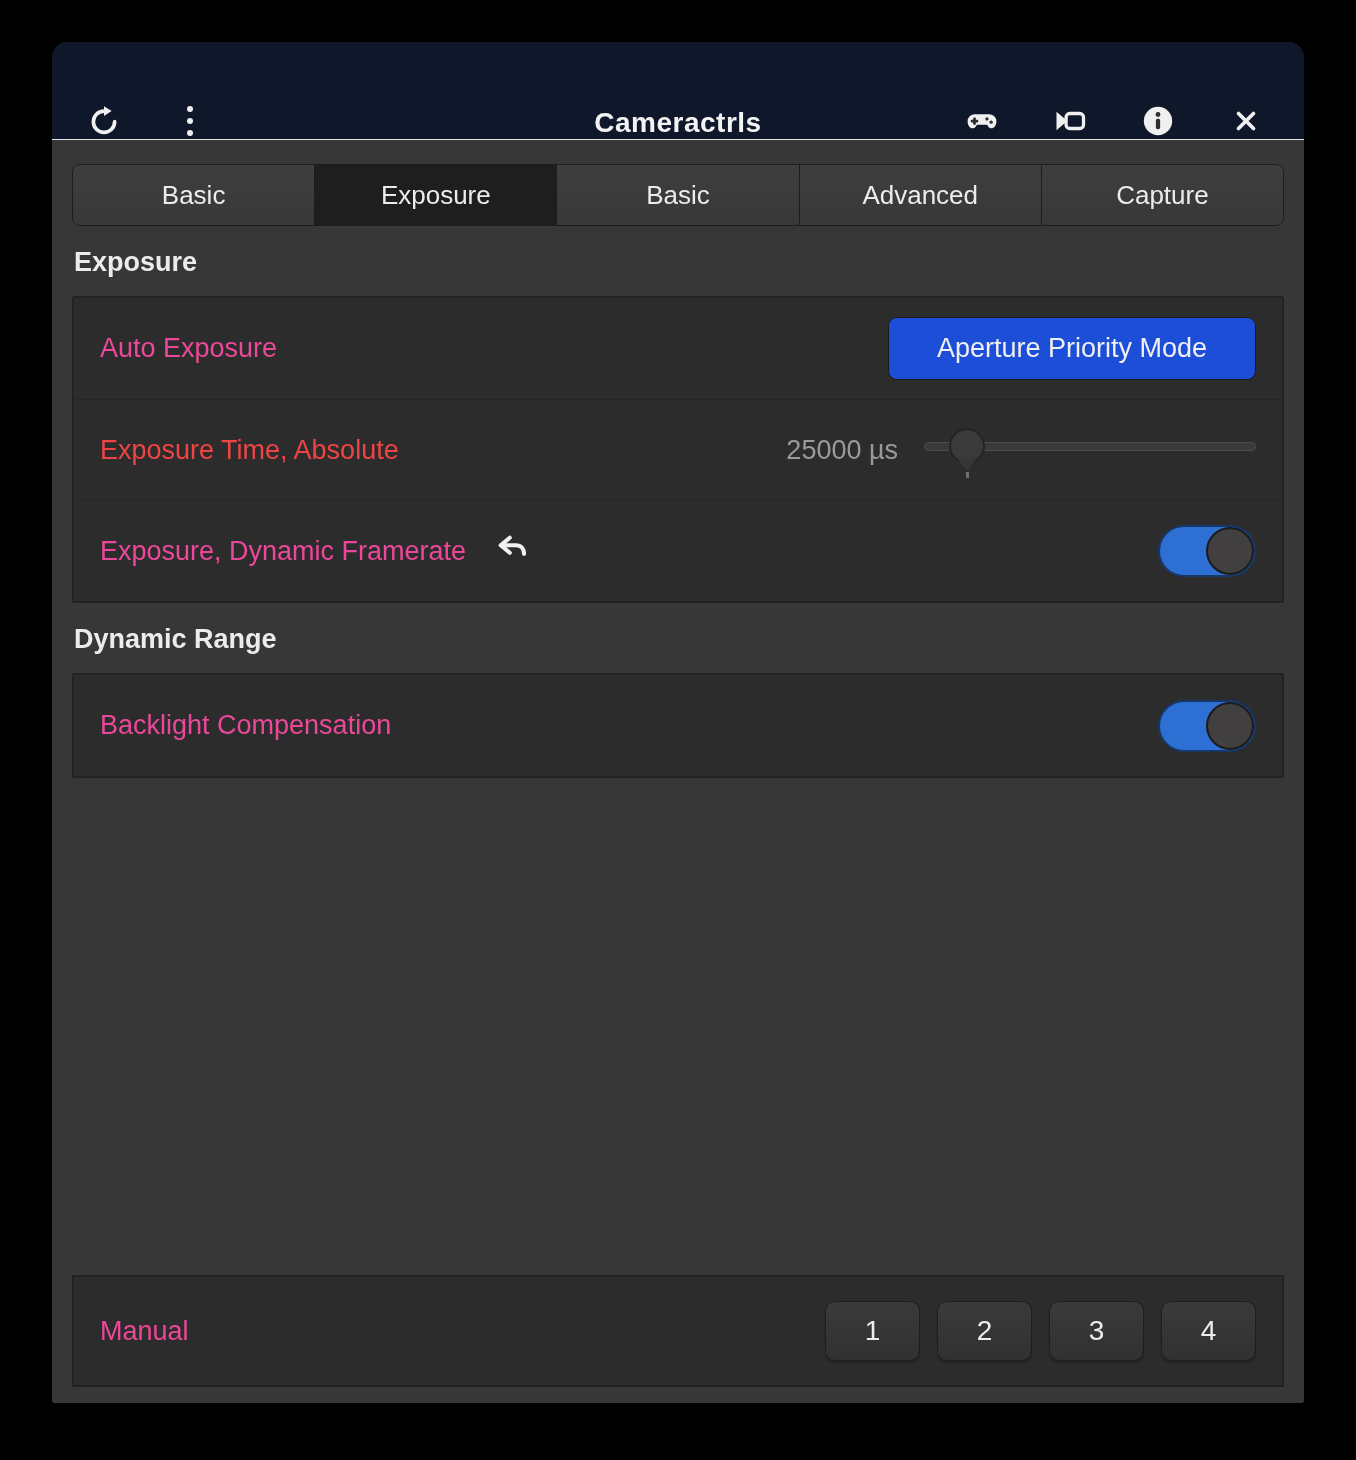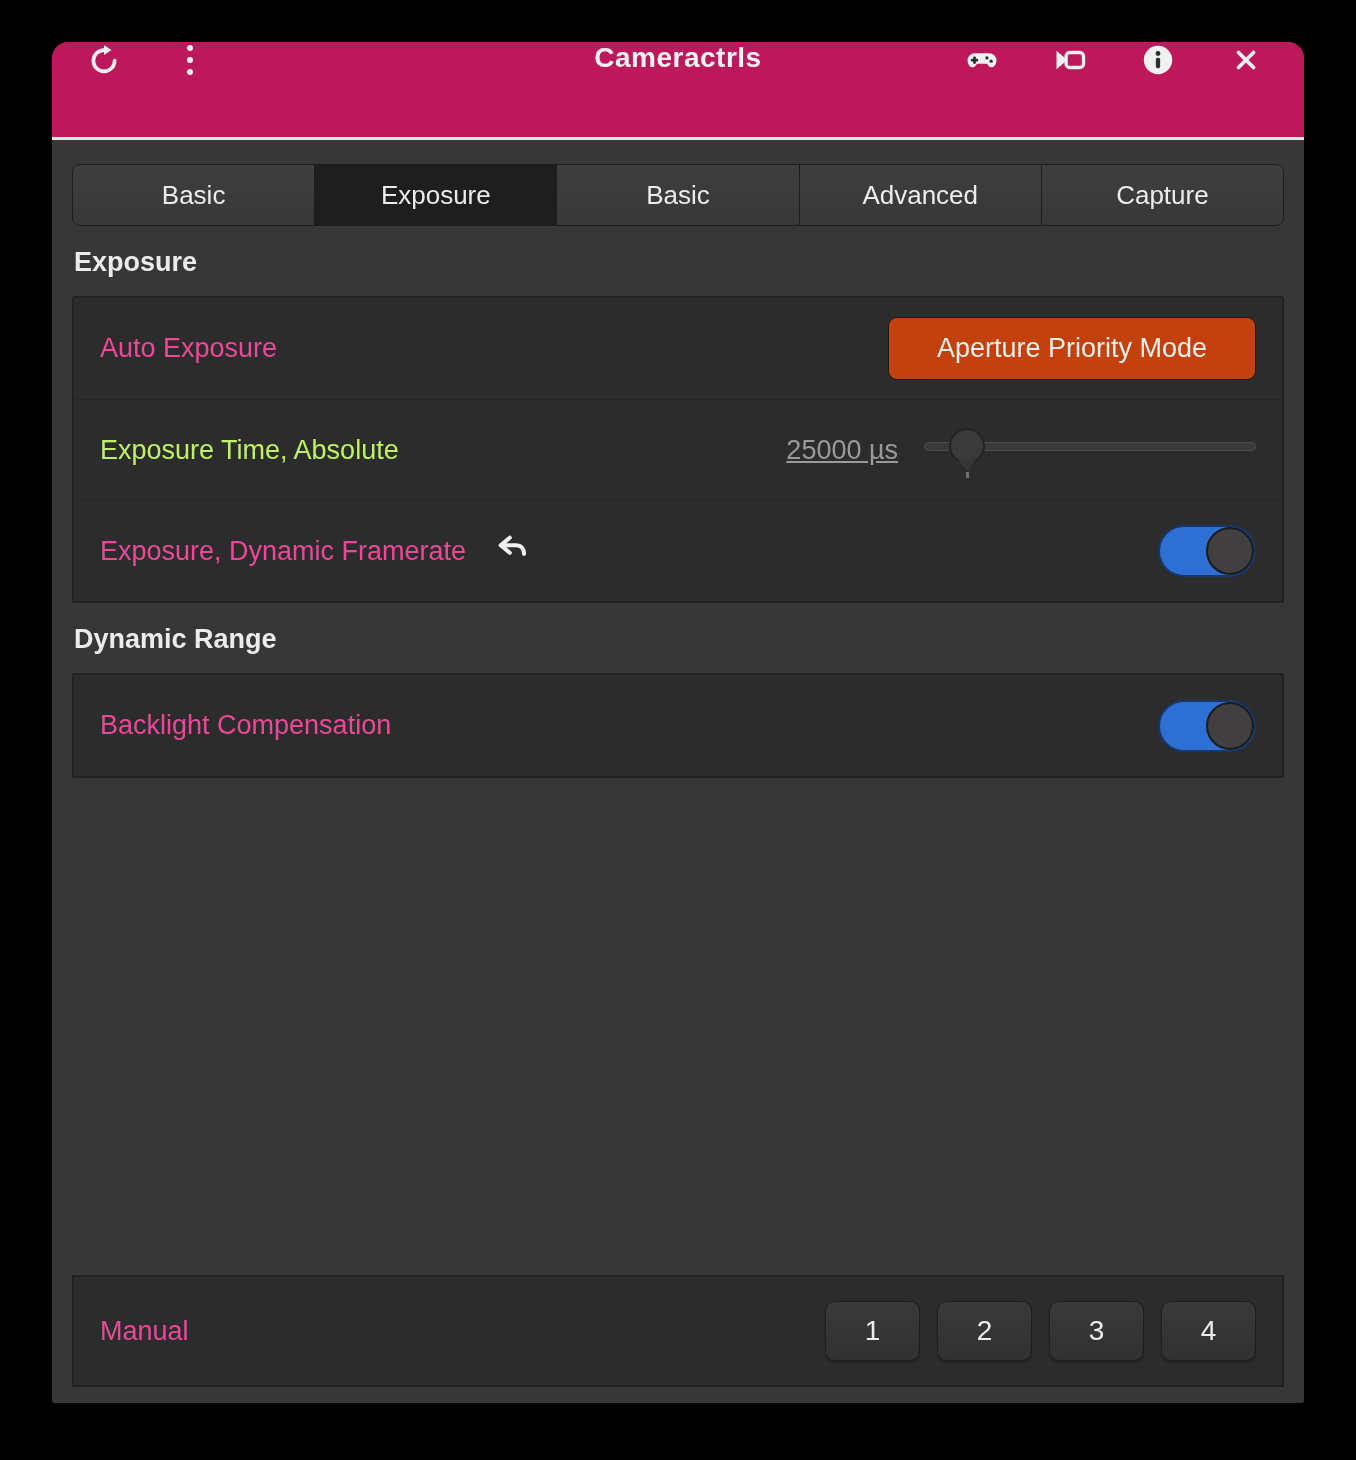--- a/index.html
+++ b/index.html
@@ -4,22 +4,22 @@
 <style>
   * { margin:0; padding:0; box-sizing:border-box; }
   html,body { width:1356px; height:1460px; background:#000; overflow:hidden;
               font-family:"Liberation Sans","DejaVu Sans",sans-serif; }
 
   .window { position:absolute; left:52px; top:42px; width:1252px; height:1361px;
             border-radius:16px 16px 3px 3px; overflow:hidden; background:#373737;
             box-shadow:0 10px 40px rgba(0,0,0,.8); }
 
   
-  .headerbar { position:relative; height:98px; background:#be185d;
-               border-bottom:3px solid #e5e5e5; display:flex; align-items:flex-start; }
+  .headerbar { position:relative; height:98px; background:#0f172a;
+               border-bottom:1px solid #e5e5e5; display:flex; align-items:flex-end; }
   .hb-left { display:flex; align-items:center; gap:50px; padding-left:34px; }
   .hb-right { margin-left:auto; display:flex; align-items:center; gap:52px; padding-right:40px; }
   .hb-title { position:absolute; left:0; right:0; text-align:center; color:#f3f3f3;
               font-size:28px; font-weight:bold; letter-spacing:.5px; pointer-events:none; }
   .icon-btn { width:36px; height:36px; display:flex; align-items:center; justify-content:center; cursor:pointer; }
   .icon-btn svg { display:block; }
   .kebab { display:flex; flex-direction:column; gap:6px; }
   .kebab i { width:6px; height:6px; border-radius:50%; background:#f0f0f0; }
 
   
@@ -37,34 +37,34 @@
 
   .section-heading { margin-top:21px; font-size:27px; font-weight:bold; color:#ececec;
                      padding-left:2px; flex:none; }
 
   .card { margin-top:18px; background:#2c2c2c; border:2px solid #222222;
           border-radius:2px; flex:none; }
   .row { height:101px; display:flex; align-items:center; padding:0 26px;
          border-top:1px solid #262626; }
   .row:first-child { border-top:none; }
   .row-label { font-size:27px; color:#ec4899; }
-  .row-label.dim { color:#bef264; }
+  .row-label.dim { color:#ef4444; }
   .row-right { margin-left:auto; display:flex; align-items:center; }
 
   
   .segmented { display:flex; border:1px solid #191919; border-radius:9px; overflow:hidden; height:63px; }
   .seg { display:flex; align-items:center; justify-content:center; font-size:27px;
          color:#f0f0f0; cursor:pointer; padding:0 34px; }
   .seg.raised { background:linear-gradient(#454545,#3a3a3a); border-right:1px solid #191919;
                 box-shadow:inset 0 1px rgba(255,255,255,.04); width:243px; }
-  .seg.pressed { background:#c2410c; width:366px;text-align:center; }
+  .seg.pressed { background:#1d4ed8; width:366px;text-align:center; }
 
   
   .value-text { font-size:27px; margin-right:26px; }
-  .value-text.dim { color:#9a9a9a;text-decoration:underline; }
+  .value-text.dim { color:#9a9a9a; }
   .value-text.mid { color:#b8b8b8; }
   .slider { position:relative; height:64px; }
   .slider .track { position:absolute; left:0; right:0; top:24px; height:9px; border-radius:5px; }
   .slider.enabled .track { background:linear-gradient(90deg,#9f9f9f,#f5f5f5); border:1px solid #6d6d6d; }
   .slider.disabled .track { background:#3a3a3a; border:1px solid #4d4d4d; }
   .handle { position:absolute; top:10px; width:36px; }
   .handle .knob { width:36px; height:36px; border-radius:50%; background:#383838; border:2px solid #242424; }
   .handle .tip { width:0; height:0; margin:-7px auto 0; border-left:11px solid transparent;
                  border-right:11px solid transparent; border-top:14px solid #333333; }
   .handle .tick { width:3px; height:6px; background:#8f8f8f; margin:1px auto 0; }

